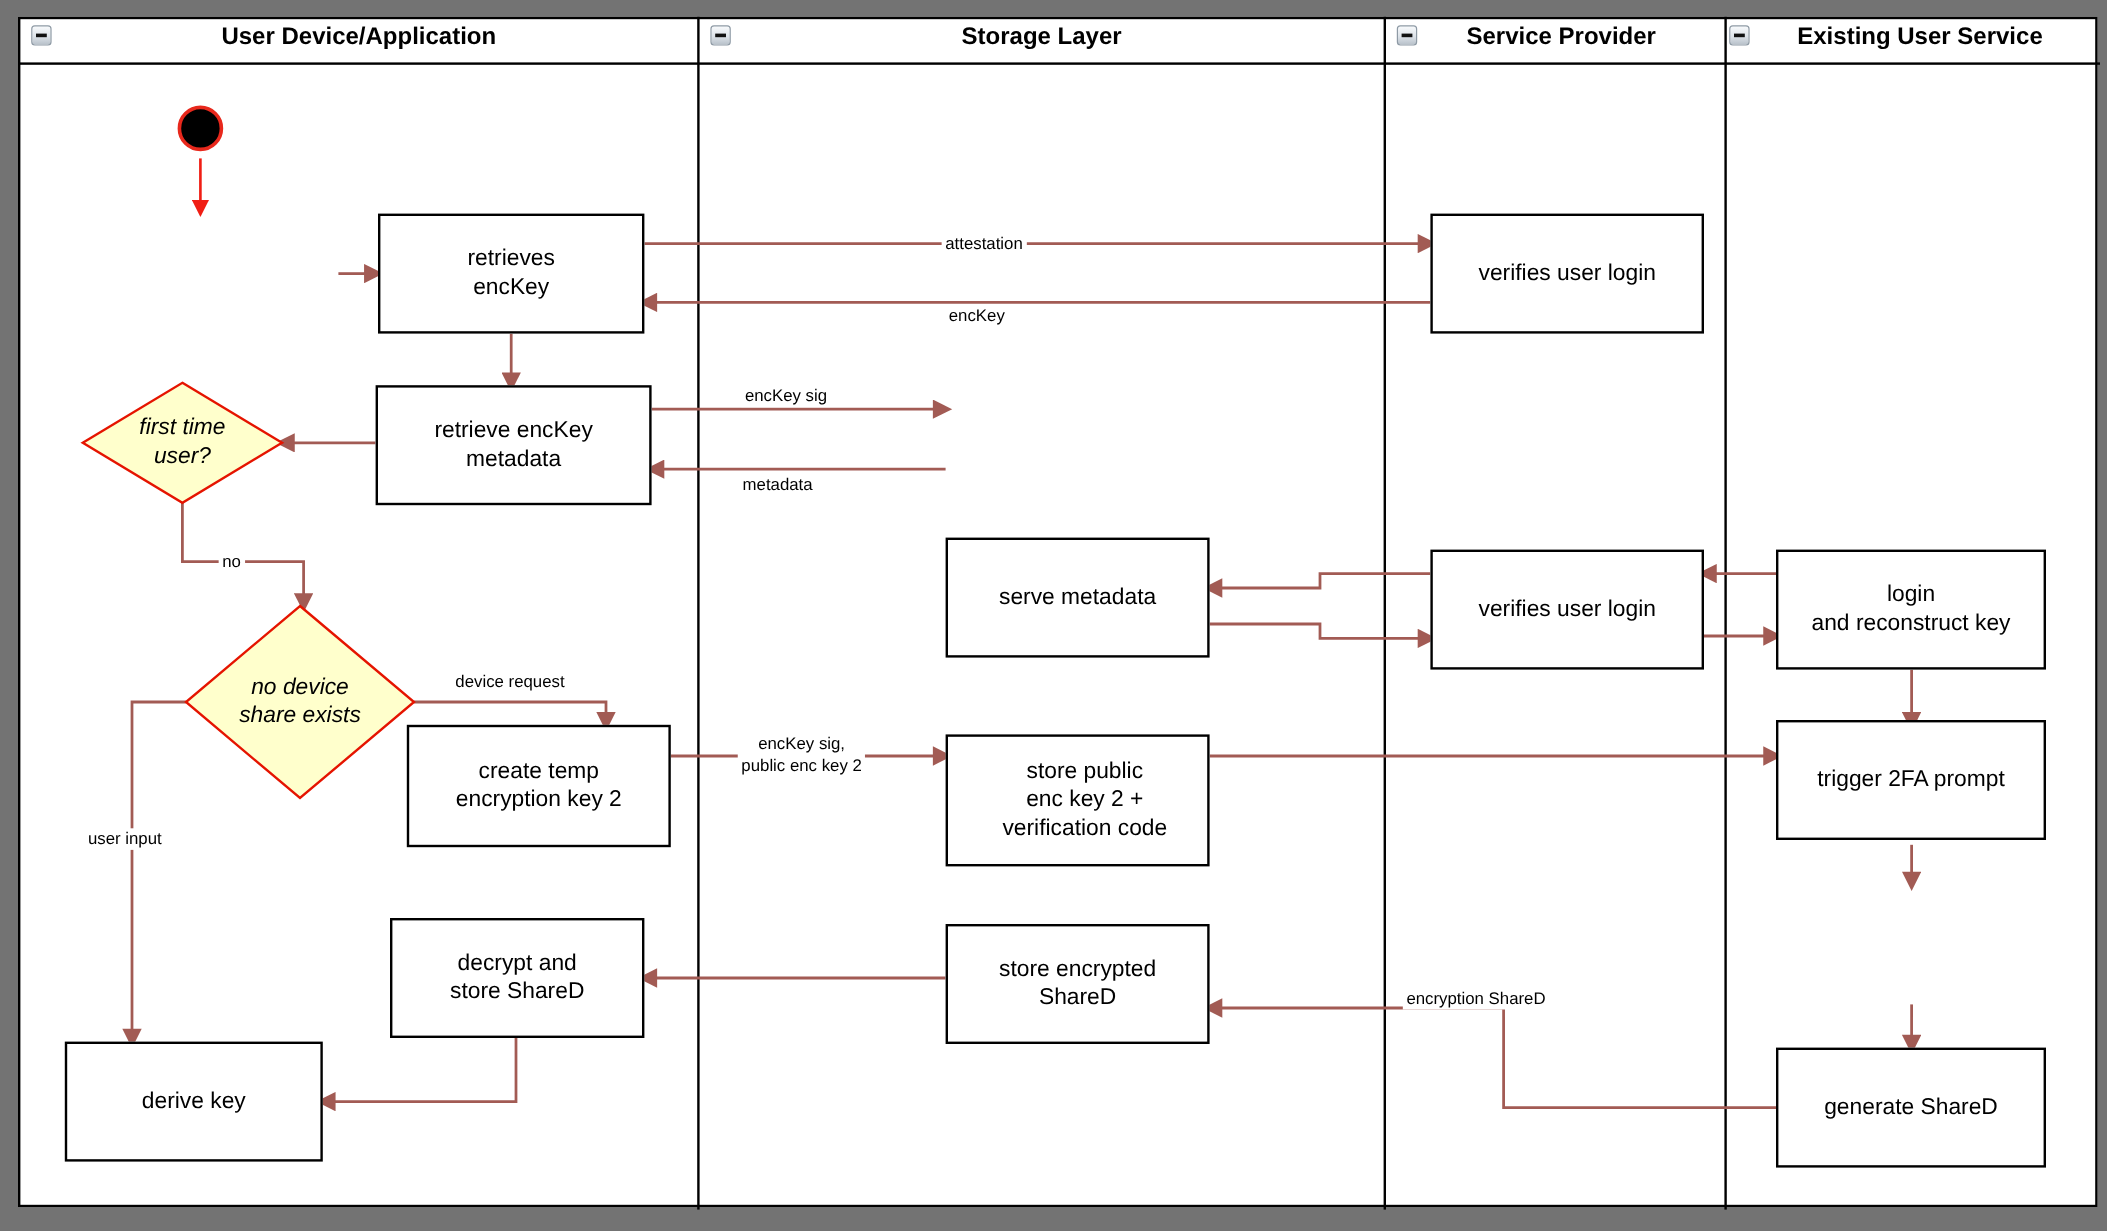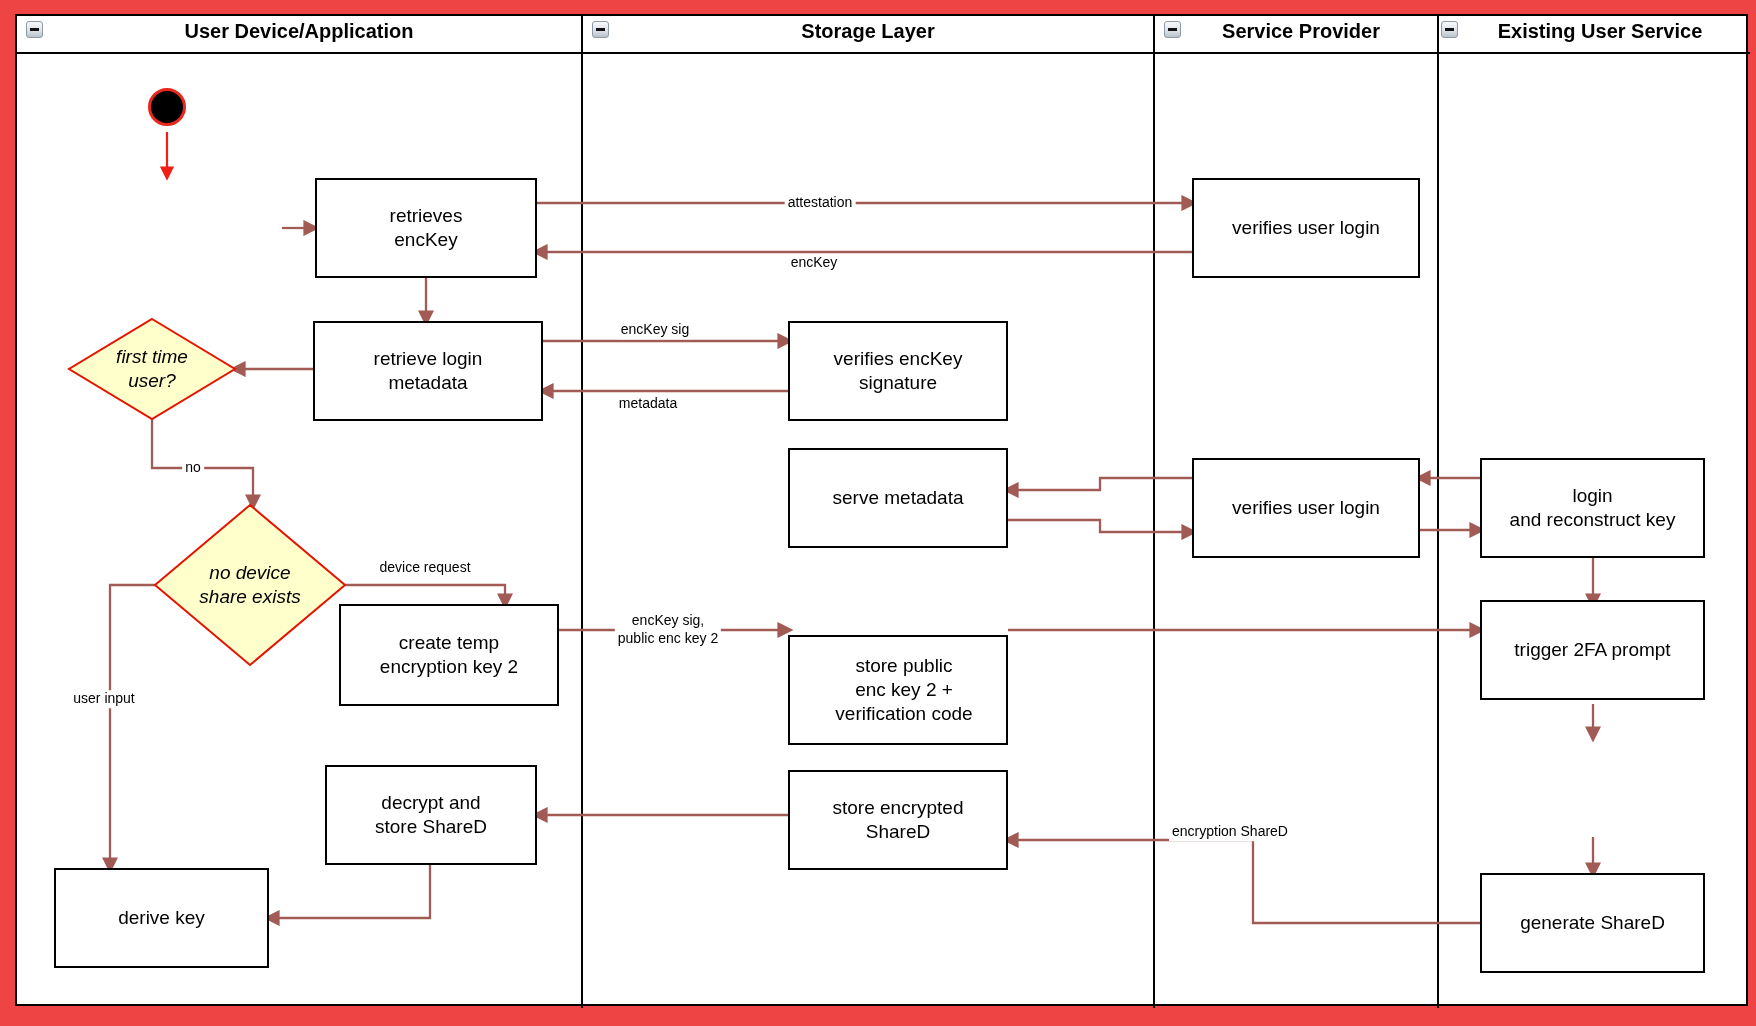--- a/index.html
+++ b/index.html
@@ -1,16 +1,16 @@
 <!DOCTYPE html>
 <html><head>
 <meta charset="utf-8">
 <style>
   html,body{margin:0;padding:0;background:#ffffff;}
-  .stage{position:relative;width:1756px;height:1026px;background:#ef4444;
+  .stage{position:relative;width:1756px;height:1026px;background:#737373;
          font-family:"Liberation Sans","DejaVu Sans",sans-serif;color:#000;}
   .frame{position:absolute;left:15px;top:14px;width:1733px;height:992px;
          border:2px solid #000;box-sizing:border-box;background:#fff;}
   .vline{position:absolute;top:14px;height:994px;width:2px;background:#000;}
   .hdrline{position:absolute;left:15px;top:52px;width:1735px;height:2px;background:#000;}
   .lane-title{position:absolute;top:20px;transform:translateX(-50%);
               font-size:20px;font-weight:bold;white-space:nowrap;}
   .collapse{position:absolute;width:17px;height:17px;box-sizing:border-box;
             border:1px solid #8e9aa5;border-radius:3px;
             background:linear-gradient(#f8fafc 0%,#dde3e9 55%,#b9c2cb 100%);
@@ -84,37 +84,35 @@
     </g>
     <polyline points="167,132 167,168" stroke="#F01E14" stroke-width="2.2" fill="none" marker-end="url(#ar)"></polyline>
     <polygon points="152,319 235,369 152,419 69,369" fill="#FFFFCC" stroke="#E51400" stroke-width="2"></polygon>
     <polygon points="250,505 345,585 250,665 155,585" fill="#FFFFCC" stroke="#E51400" stroke-width="2"></polygon>
   </svg>
 
   <div class="start-node"></div>
 
   <div class="node" style="left:315px;top:178px;width:222px;height:100px;">retrieves
 encKey</div>
-  <div class="node" style="left:313px;top:321px;width:230px;height:100px;">retrieve login
+  <div class="node" style="left:313px;top:321px;width:230px;height:100px;">retrieve encKey
 metadata</div>
   <div class="node" style="left:339px;top:604px;width:220px;height:102px;">create temp
 encryption key 2</div>
   <div class="node" style="left:325px;top:765px;width:212px;height:100px;">decrypt and
 store ShareD</div>
   <div class="node" style="left:54px;top:868px;width:215px;height:100px;">derive key</div>
 
   <div class="dtext" style="left:82px;top:339px;width:140px;height:60px;">first time
 user?</div>
   <div class="dtext" style="left:160px;top:555px;width:180px;height:60px;">no device
 share exists</div>
 
-  <div class="node" style="left:788px;top:321px;width:220px;height:100px;">verifies encKey
-signature</div>
   <div class="node" style="left:788px;top:448px;width:220px;height:100px;">serve metadata</div>
-  <div class="node" style="left:788px;top:635px;width:220px;height:110px;padding-left:12px;">store public
+  <div class="node" style="left:788px;top:612px;width:220px;height:110px;padding-left:12px;">store public
 enc key 2 +
 verification code</div>
   <div class="node" style="left:788px;top:770px;width:220px;height:100px;">store encrypted
 ShareD</div>
 
   <div class="node" style="left:1192px;top:178px;width:228px;height:100px;">verifies user login</div>
   <div class="node" style="left:1192px;top:458px;width:228px;height:100px;">verifies user login</div>
 
   <div class="node" style="left:1480px;top:458px;width:225px;height:100px;">login
 and reconstruct key</div>

